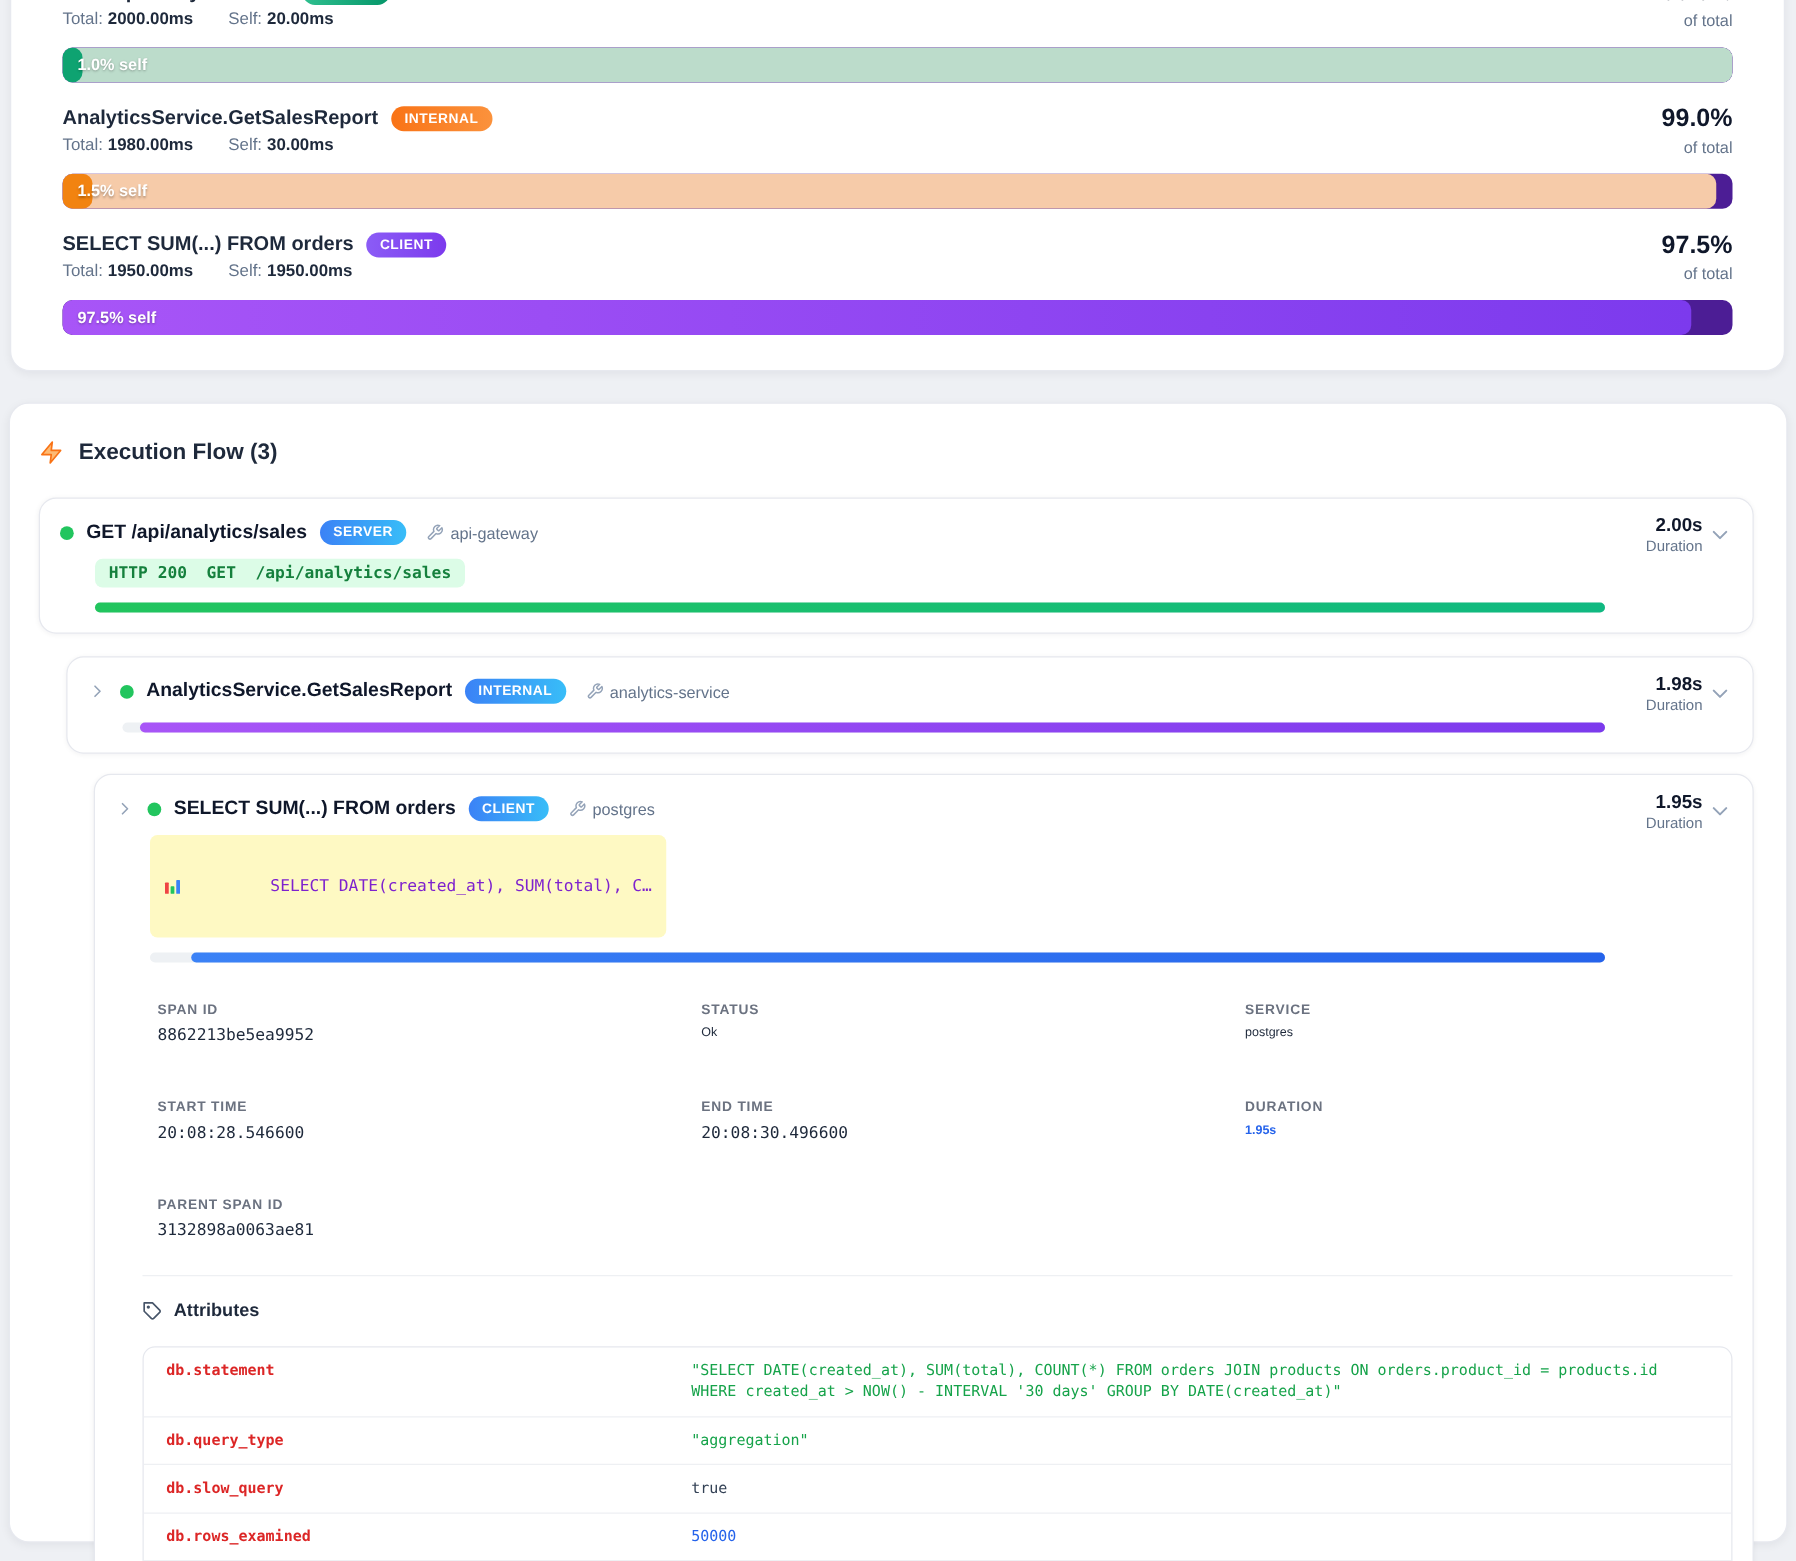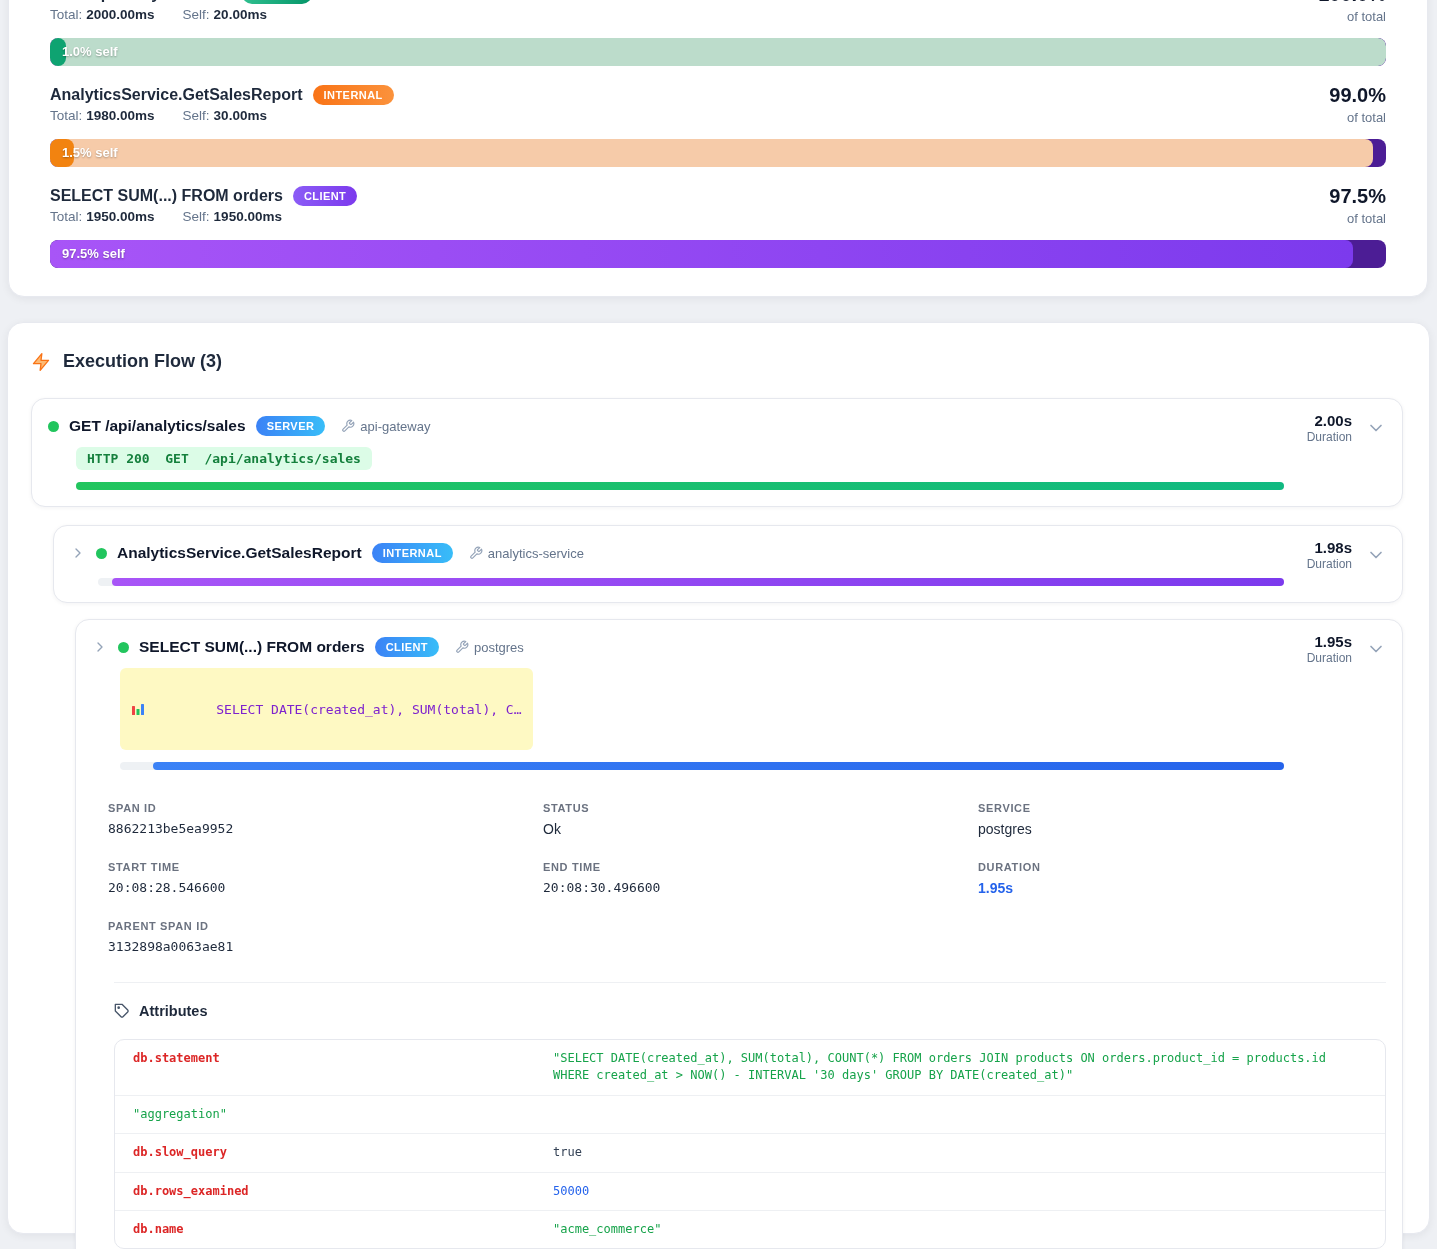--- a/index.html
+++ b/index.html
@@ -38,37 +38,37 @@
   .flow-title { font-size:18px; font-weight:700; color:#1e293b; }
 
   .span-card { position:relative; background:#fff; border:1px solid #e6e8ee; border-radius:14px; box-shadow:0 1px 4px rgba(15,23,42,.05); padding:14px 16px 16px 16px; }
   .span-card.d0 { margin-left:0; }
   .span-card.d1 { margin-left:22px; margin-top:18px; }
   .span-card.d2 { margin-left:44px; margin-top:16px; padding-bottom:26px; }
   .span-head { display:flex; align-items:center; gap:10px; min-height:26px; cursor:pointer; }
   .span-title { font-size:15.5px; font-weight:700; color:#0f172a; }
   .service { display:flex; align-items:center; gap:5px; color:#64748b; font-size:13px; margin-left:6px; }
   .dot { width:11px; height:11px; border-radius:50%; background:#22c55e; flex:none; }
-  .right-block { position:absolute; right:16px; top:13px; display:flex; align-items:center; gap:14px; }
+  .right-block { position:absolute; right:16px; top:13px; display:flex; align-items:center; gap:4px; }
   .dur-val { font-size:15px; font-weight:700; color:#0f172a; text-align:right; }
   .dur-lbl { font-size:12px; color:#64748b; text-align:right; margin-top:1px; }
   .chip { display:inline-flex; align-items:center; gap:7px; margin:8px 0 0 28px; padding:4px 11px; border-radius:6px;
           font-family:"DejaVu Sans Mono", monospace; font-size:13px; font-weight:700; white-space:pre; }
   .chip-http { background:#dcfce7; color:#15803d; }
   .chip-sql  { background:#fef9c3; color:#7e22ce; font-weight:400; }
   .timeline { position:relative; height:8px; margin:12px 0 0 28px; width:calc(100% - 130px); background:#eef1f4; border-radius:4px; }
   .tl-fill { position:absolute; top:0; height:8px; border-radius:4px; }
   .tl-green  { background:linear-gradient(90deg,#22c55e,#10b981); }
   .tl-purple { background:linear-gradient(90deg,#a855f7,#7c3aed); }
   .tl-blue   { background:linear-gradient(90deg,#3b82f6,#2563eb); }
 
   
-  .details { display:grid; grid-template-columns:435px 435px 1fr; row-gap:24px; margin:32px 0 0 16px; }
+  .details { display:grid; grid-template-columns:435px 435px 1fr; row-gap:44px; margin:32px 0 0 34px; }
   .field-label { font-size:11px; font-weight:700; letter-spacing:.06em; color:#6b7280; text-transform:uppercase; }
-  .field-value { margin-top:7px; font-size:14px; color:#1e293b; }
+  .field-value { margin-top:7px; font-size:10px; color:#1e293b; }
   .mono { font-family:"DejaVu Sans Mono", monospace; font-size:13px; }
   .v-blue { color:#2563eb; font-weight:700; }
 
   
   .attrs { margin:28px 0 0 22px; border-top:1px solid #eef0f3; padding-top:20px; }
   .attrs-header { display:flex; align-items:flex-start; gap:9px; }
   .attrs-title { font-size:14.5px; font-weight:700; color:#1e293b; }
   .attr-box { margin-top:20px; border:1px solid #e6e8ee; border-radius:10px; background:#fff; overflow:hidden; }
   .attr-row { display:grid; grid-template-columns:420px 1fr; padding:10px 18px; border-bottom:1px solid #eef0f3;
               font-family:"DejaVu Sans Mono", monospace; font-size:12px; line-height:1.45; }
@@ -320,20 +320,21 @@
               </svg>
           </span>
           <span class="attrs-title">Attributes</span>
         </div>
         <div class="attr-box">
           <div class="attr-row">
             <span class="attr-key">db.statement</span>
             <span class="attr-val val-string">"SELECT DATE(created_at), SUM(total), COUNT(*) FROM orders JOIN products ON orders.product_id = products.id WHERE created_at &gt; NOW() - INTERVAL '30 days' GROUP BY DATE(created_at)"</span>
           </div>
           <div class="attr-row">
+            <span class="attr-key">db.query_type</span>
             <span class="attr-val val-string">"aggregation"</span>
           </div>
           <div class="attr-row">
             <span class="attr-key">db.slow_query</span>
             <span class="attr-val val-bool">true</span>
           </div>
           <div class="attr-row">
             <span class="attr-key">db.rows_examined</span>
             <span class="attr-val val-number">50000</span>
           </div>

